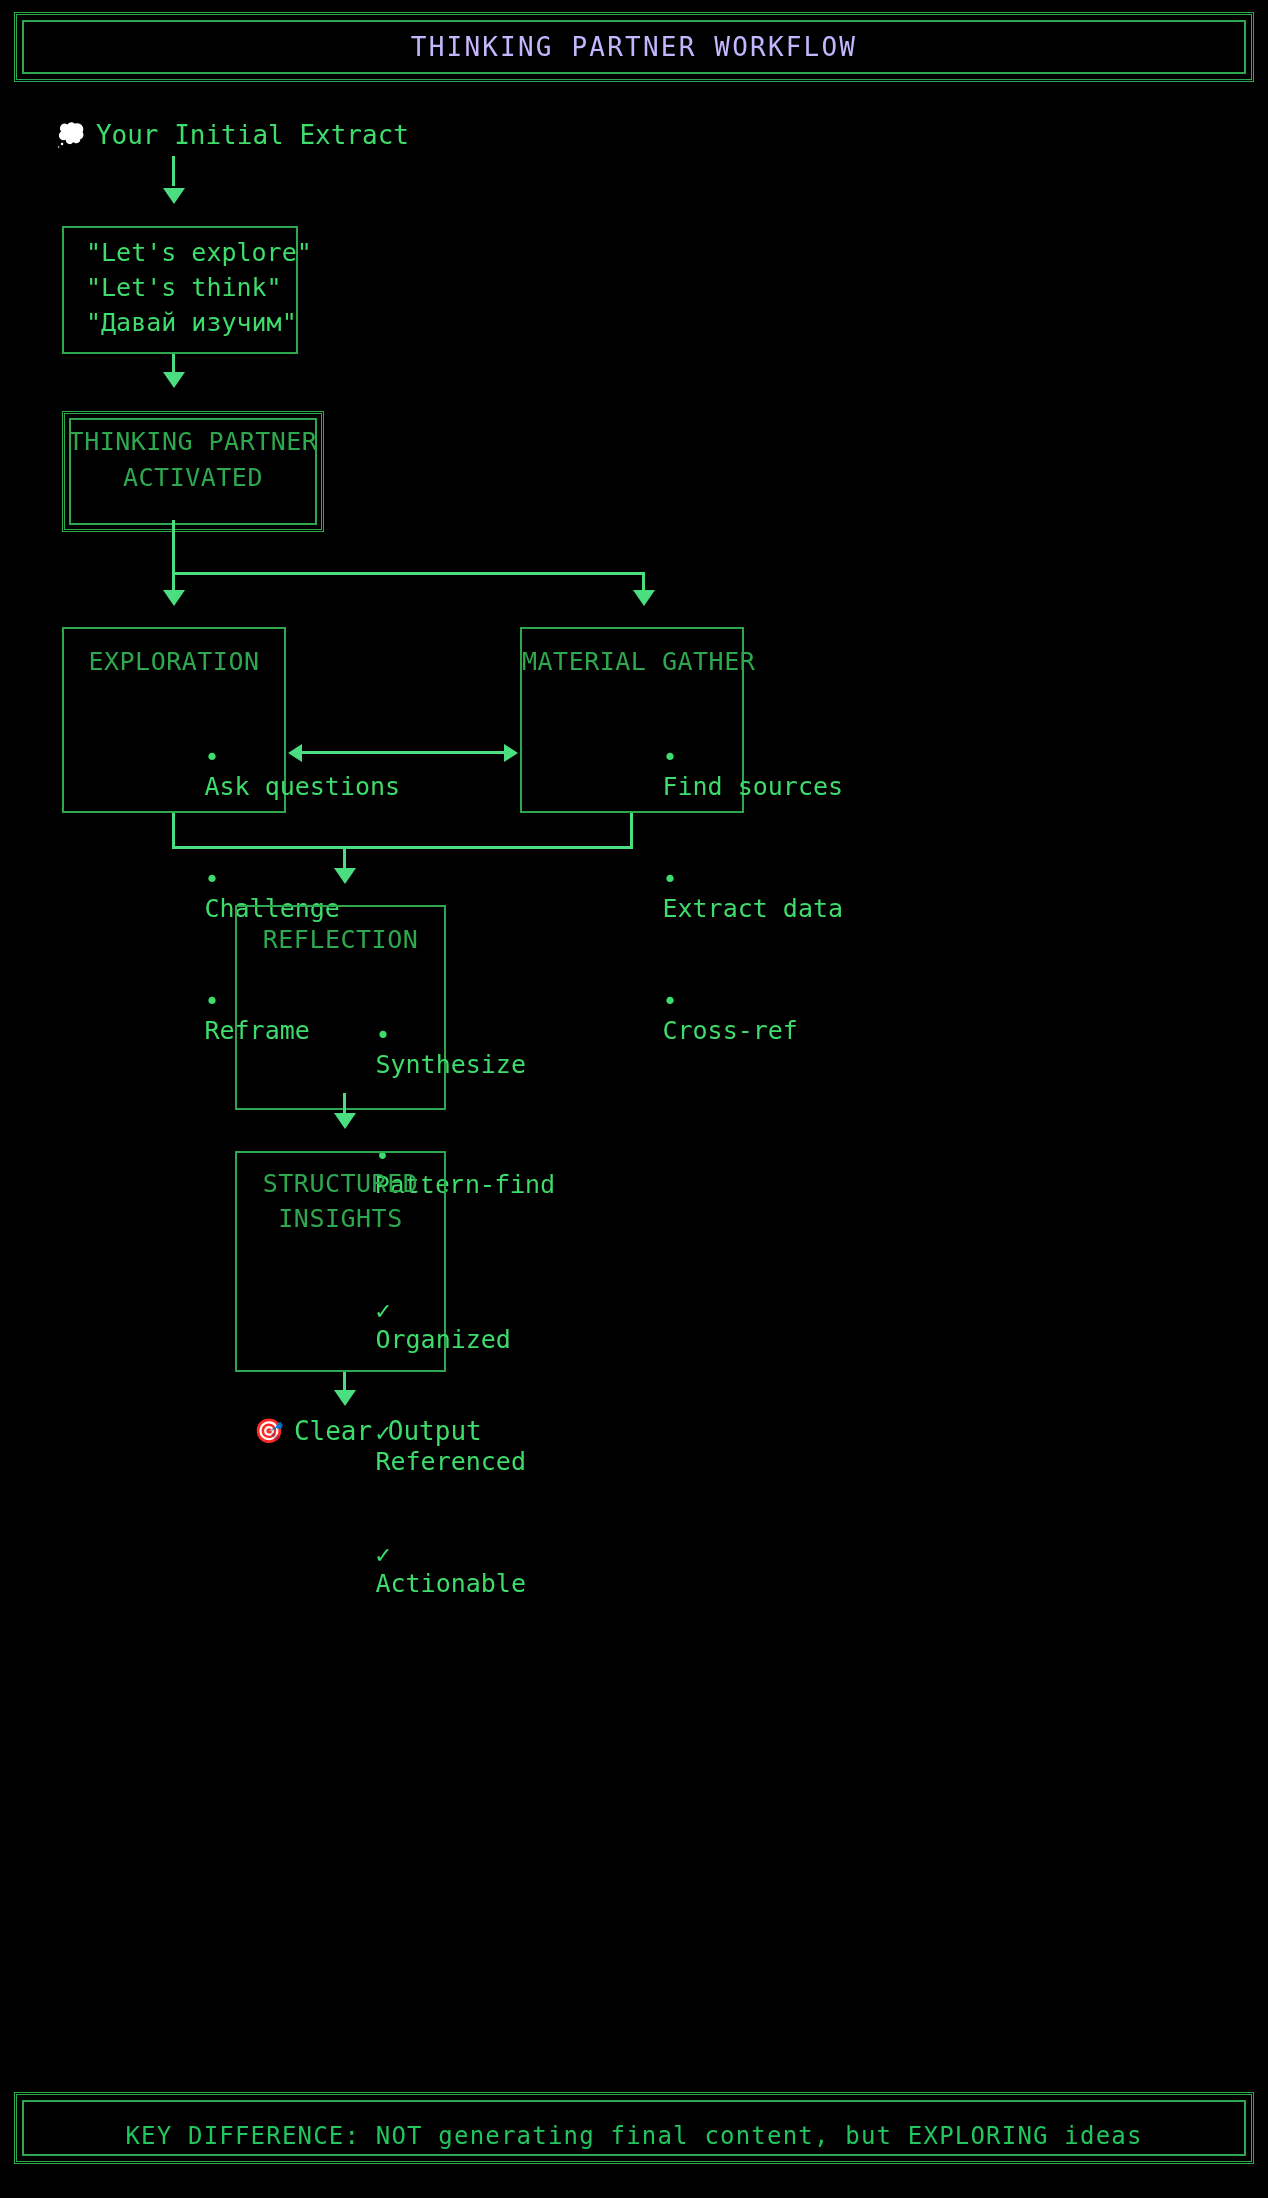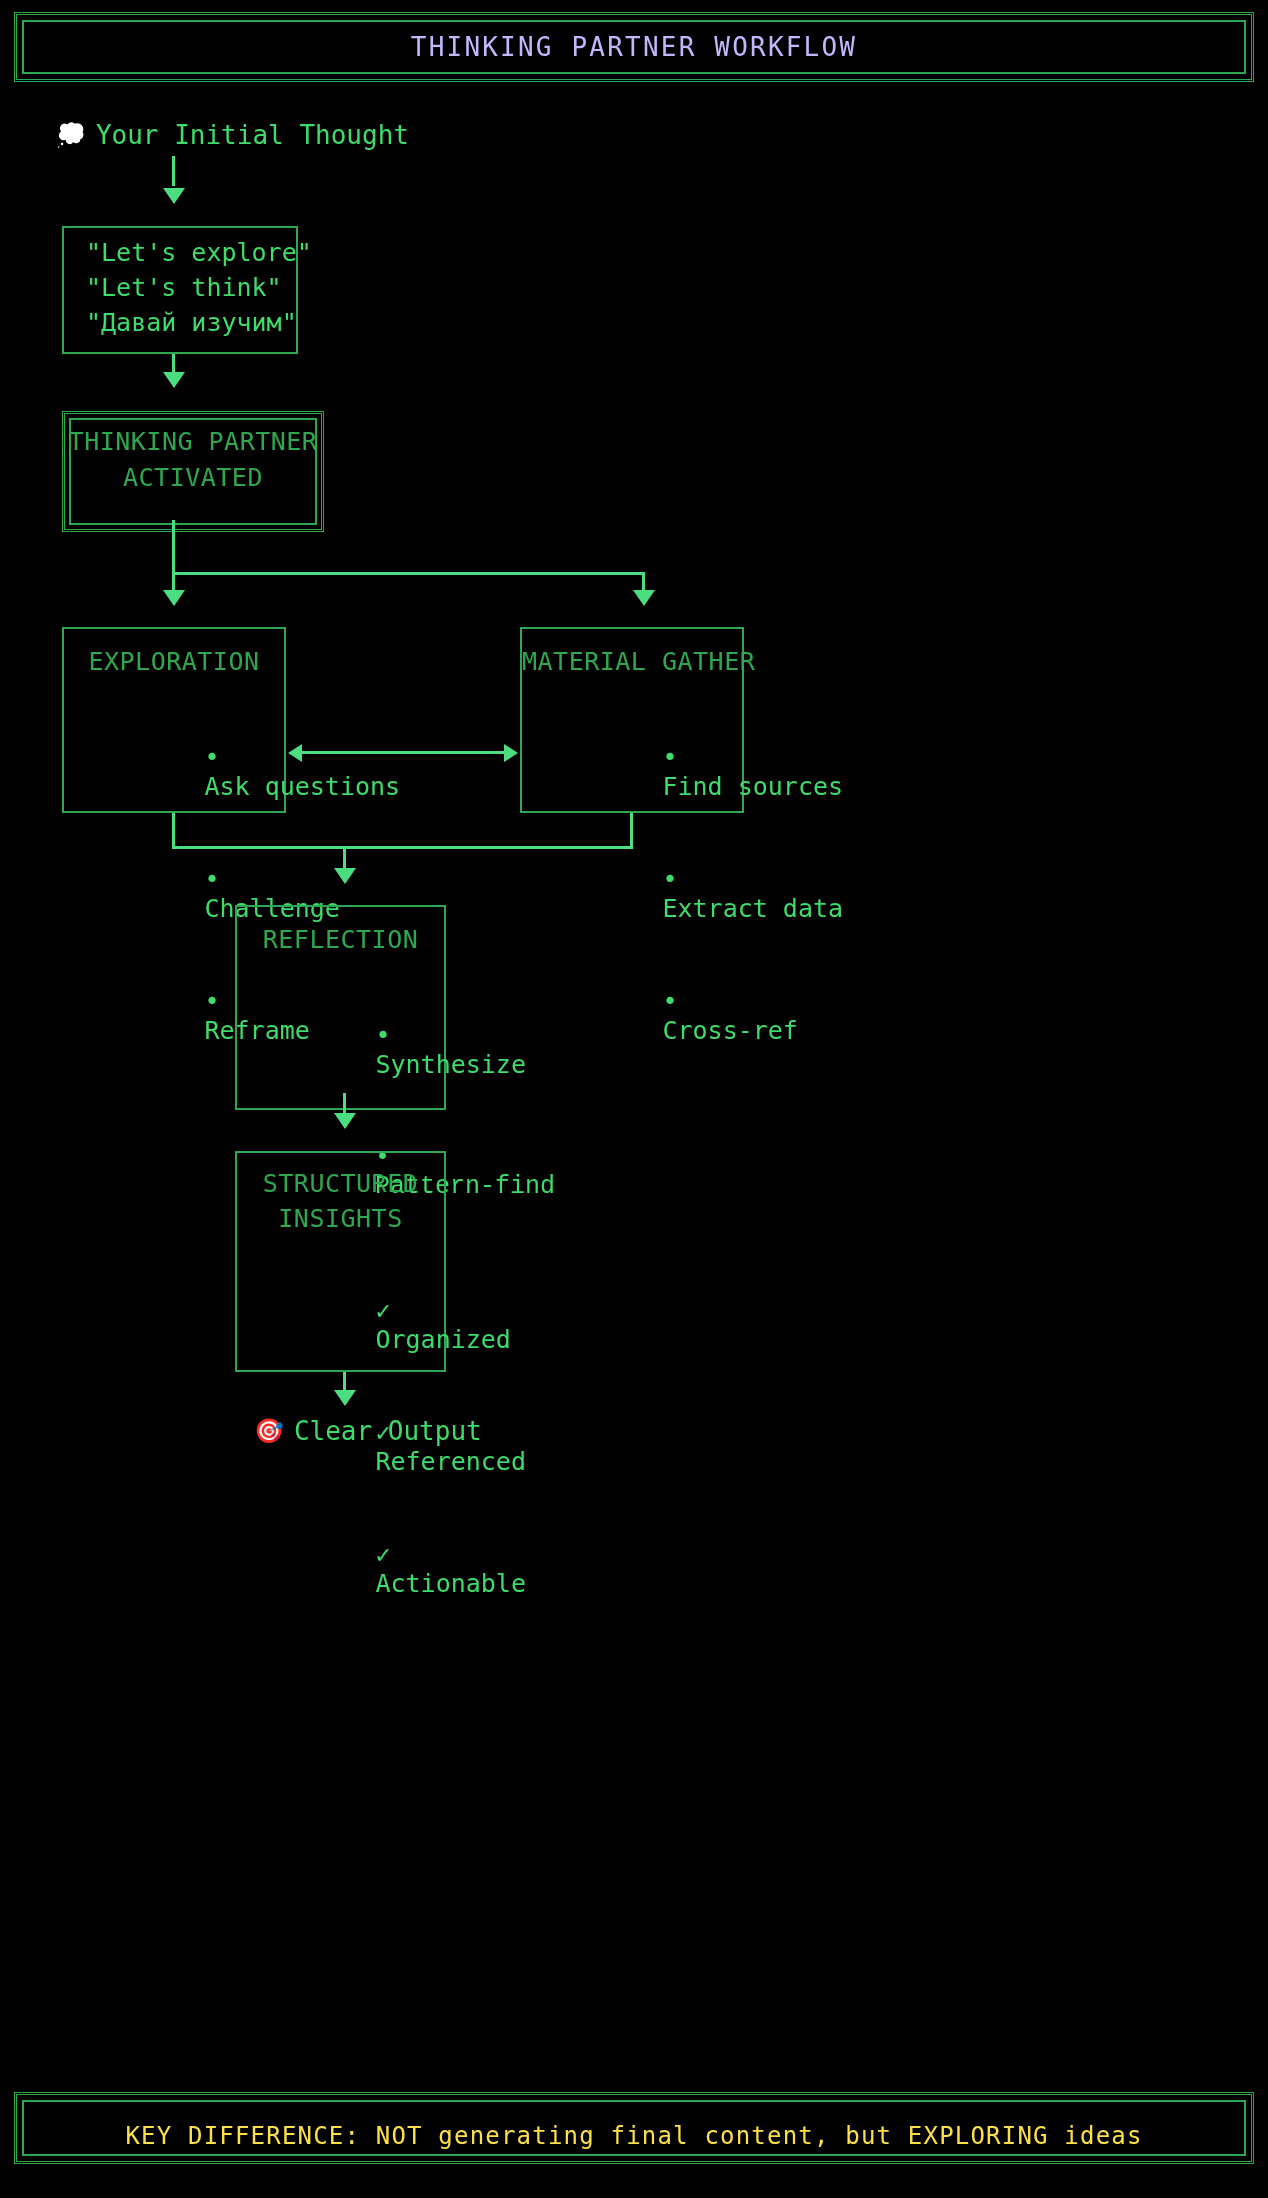--- a/index.html
+++ b/index.html
@@ -23,21 +23,21 @@
     border:2px solid #2ea84f;box-sizing:border-box;
     pointer-events:none;
   }
   #header-banner{top:12px;height:70px;}
   #header-banner .banner-text{
     font-size:26px;letter-spacing:2.2px;color:#c4b5fd;z-index:2;
     white-space:pre;
   }
   #footer-banner{top:2092px;height:72px;}
   #footer-banner .banner-text{
-    font-size:24px;letter-spacing:1.2px;color:#fde047;z-index:2;white-space:pre;margin-top:16px;
+    font-size:24px;letter-spacing:1.2px;color:#22c55e;z-index:2;white-space:pre;margin-top:16px;
   }
 
   
   .textline{
     position:absolute;color:#3ddc6b;font-size:26px;white-space:pre;
     display:flex;align-items:center;
   }
   .emoji{font-family:"DejaVu Sans",sans-serif;font-size:24px;margin-right:10px;line-height:1;}
 
   
@@ -85,21 +85,21 @@
 
 <div class="wrap">
 
   <div class="banner" id="header-banner">
     <div class="banner-inner"></div>
     <div class="banner-text">THINKING PARTNER WORKFLOW</div>
   </div>
 
   <div class="textline" style="left:56px;top:120px;">
     <span class="emoji">💭</span>
-    <span>Your Initial Thought</span>
+    <span>Your Initial Extract</span>
   </div>
 
   <div class="vline" style="left:172px;top:156px;height:30px;"></div>
   <div class="arrow-down" style="left:163px;top:188px;"></div>
 
   <div class="box" style="left:62px;top:226px;width:236px;height:128px;">
     <div class="box-body" style="padding:10px 22px;">
       <div class="box-quote">"Let's explore"</div>
       <div class="box-quote" style="margin-top:6px;">"Let's think"</div>
       <div class="box-quote" style="margin-top:6px;">"Давай изучим"</div>

